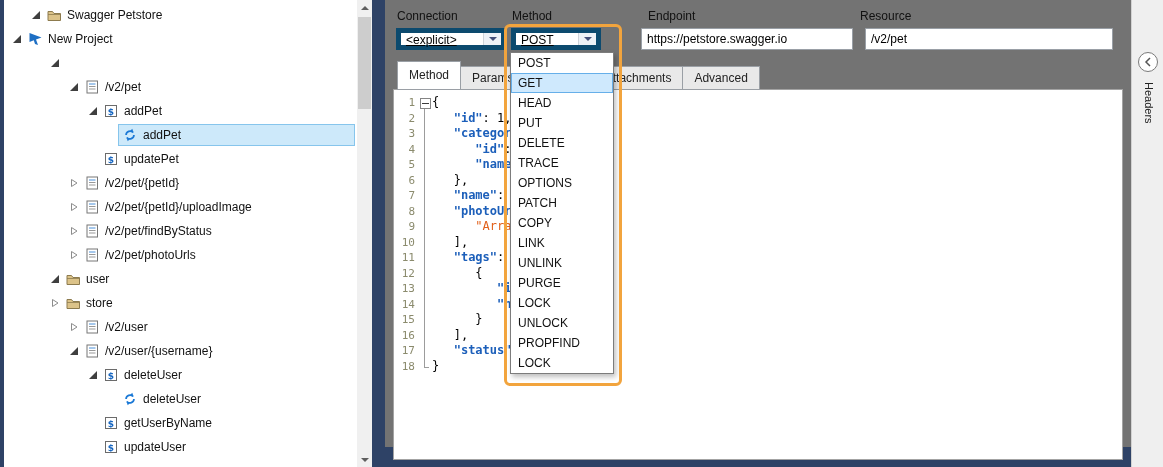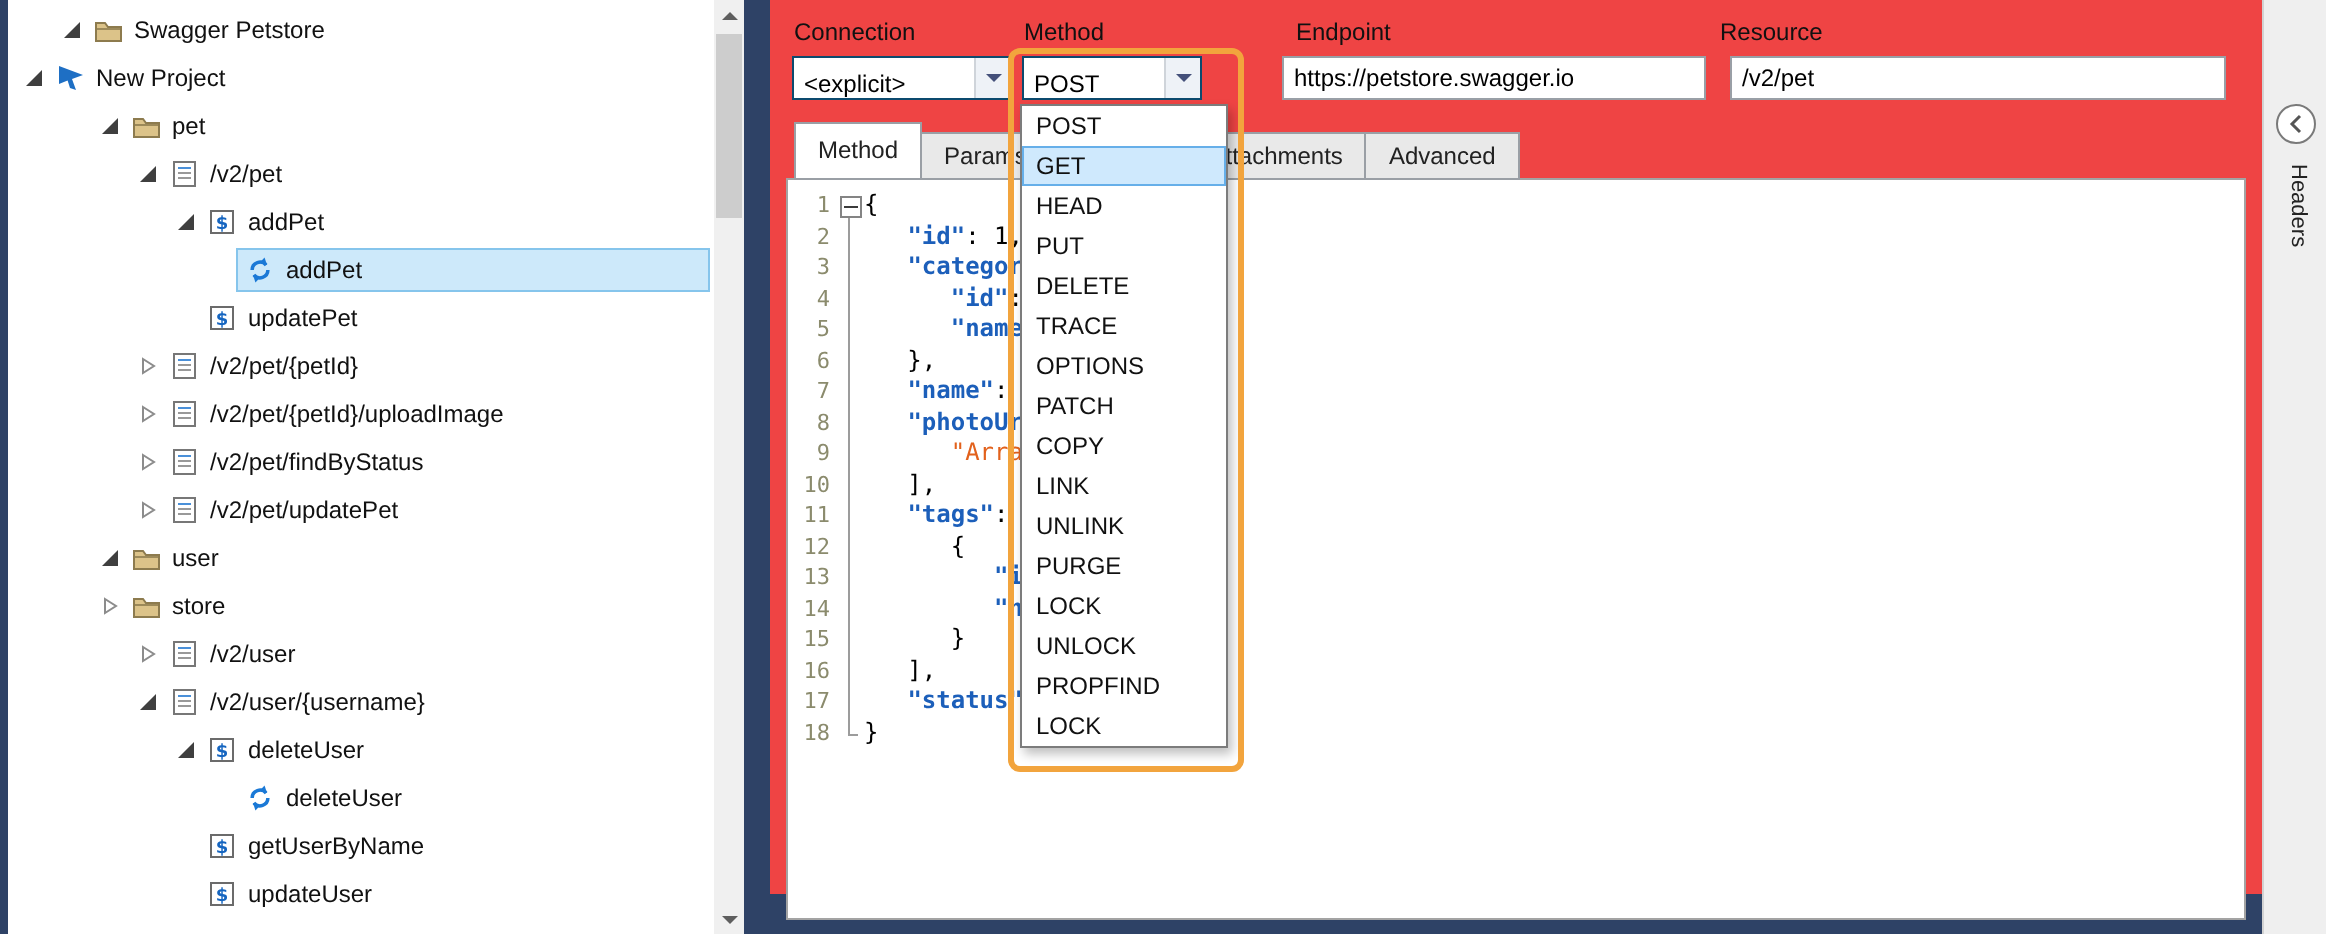--- a/index.html
+++ b/index.html
@@ -20,24 +20,24 @@
   .ticon{width:18px;flex:none;display:flex;align-items:center;justify-content:center;}
   .tlabel{padding-left:4px;white-space:nowrap;}
   
   .tree-scrollbar{position:absolute;left:357px;top:0;width:15px;height:467px;background:#f0f0f0;}
   .sb-btn{position:absolute;left:0;width:15px;height:15px;display:flex;align-items:center;justify-content:center;background:#f0f0f0;}
   .sb-btn.up{top:0;} .sb-btn.down{bottom:0;}
   .tri-up{width:0;height:0;border-left:4px solid transparent;border-right:4px solid transparent;border-bottom:4px solid #5e5e5e;}
   .tri-dn{width:0;height:0;border-left:4px solid transparent;border-right:4px solid transparent;border-top:4px solid #5e5e5e;}
   .sb-thumb{position:absolute;left:1px;top:17px;width:13px;height:92px;background:#cdcdcd;}
   
-  .right-panel{position:absolute;left:385px;top:0;width:746px;height:447px;background:#ef4444;}
+  .right-panel{position:absolute;left:385px;top:0;width:746px;height:447px;background:#737373;}
   .frm-label{position:absolute;top:9px;font-size:12px;color:#111;}
   .l-conn{left:12px;} .l-method{left:127px;} .l-endpoint{left:263px;} .l-resource{left:475px;}
-  .combo{position:absolute;top:28px;height:22px;background:#fff;border:1px solid #0c4a6e;display:flex;align-items:flex-end;box-sizing:border-box;}
+  .combo{position:absolute;top:28px;height:22px;background:#fff;border:5px solid #0c4a6e;display:flex;align-items:flex-start;box-sizing:border-box;text-decoration:underline;}
   .c-conn{left:11px;width:110px;} .c-method{left:126px;width:90px;}
   .combo-val{flex:1;padding:0 5px;font-size:12px;color:#000;white-space:nowrap;overflow:hidden;}
   .combo-btn{width:17px;height:100%;background:#eef2f7;border-left:1px solid #cfd4da;display:flex;align-items:center;justify-content:center;flex:none;}
   .combo-btn .tri-dn{border-left-width:4px;border-right-width:4px;border-top-width:4px;border-top-color:#44507a;}
   .txt{position:absolute;top:28px;height:22px;border:1px solid #999fa6;font:12px "Liberation Sans",sans-serif;padding:0 5px;background:#fff;box-sizing:border-box;color:#000;}
   .t-endpoint{left:256px;width:212px;} .t-resource{left:480px;width:248px;}
   
   .tab-strip{position:absolute;left:12px;top:63px;height:27px;display:flex;align-items:flex-end;z-index:2;}
   .tab{height:22px;line-height:22px;padding:0 11px;font-size:12px;background:#e9e9e9;border:1px solid #9a9fa5;margin-right:-1px;color:#222;}
   .tab.active{height:27px;line-height:26px;background:#fff;position:relative;z-index:3;}
@@ -106,29 +106,20 @@
             <span class="tlabel">New Project</span>
           </span>
         </div>
         <div class="trow">
           <span class="indent" style="width: 44px;"></span>
           <span class="expander">
             <svg width="10" height="10" viewBox="0 0 10 10">
               <path d="M9 1 L9 9 L1 9 Z" fill="#3f3f3f"></path>
             </svg>
           </span>
-          <span class="trow-body">
-            <span class="ticon">
-              <svg width="15" height="13" viewBox="0 0 15 13">
-                <path d="M1 2.5 h4.5 l1.5 2 h6.5 v7 h-12.5 z" fill="#dcc389" stroke="#8d7b4e" stroke-width="1"></path>
-                <path d="M1 5.5 h12.5" stroke="#8d7b4e" stroke-width="0.8"></path>
-              </svg>
-            </span>
-            <span class="tlabel">pet</span>
-          </span>
         </div>
         <div class="trow">
           <span class="indent" style="width: 63px;"></span>
           <span class="expander">
             <svg width="10" height="10" viewBox="0 0 10 10">
               <path d="M9 1 L9 9 L1 9 Z" fill="#3f3f3f"></path>
             </svg>
           </span>
           <span class="trow-body">
             <span class="ticon">
@@ -253,21 +244,21 @@
           </span>
           <span class="trow-body">
             <span class="ticon">
               <svg width="13" height="14" viewBox="0 0 13 14">
                 <rect x="1" y="1" width="10.5" height="12" fill="#fff" stroke="#777"></rect>
                 <line x1="3" y1="4" x2="9.5" y2="4" stroke="#4a90d9"></line>
                 <line x1="3" y1="6.5" x2="9.5" y2="6.5" stroke="#999"></line>
                 <line x1="3" y1="9" x2="9.5" y2="9" stroke="#999"></line>
               </svg>
             </span>
-            <span class="tlabel">/v2/pet/updatePet</span>
+            <span class="tlabel">/v2/pet/photoUrls</span>
           </span>
         </div>
         <div class="trow">
           <span class="indent" style="width: 44px;"></span>
           <span class="expander">
             <svg width="10" height="10" viewBox="0 0 10 10">
               <path d="M9 1 L9 9 L1 9 Z" fill="#3f3f3f"></path>
             </svg>
           </span>
           <span class="trow-body">

